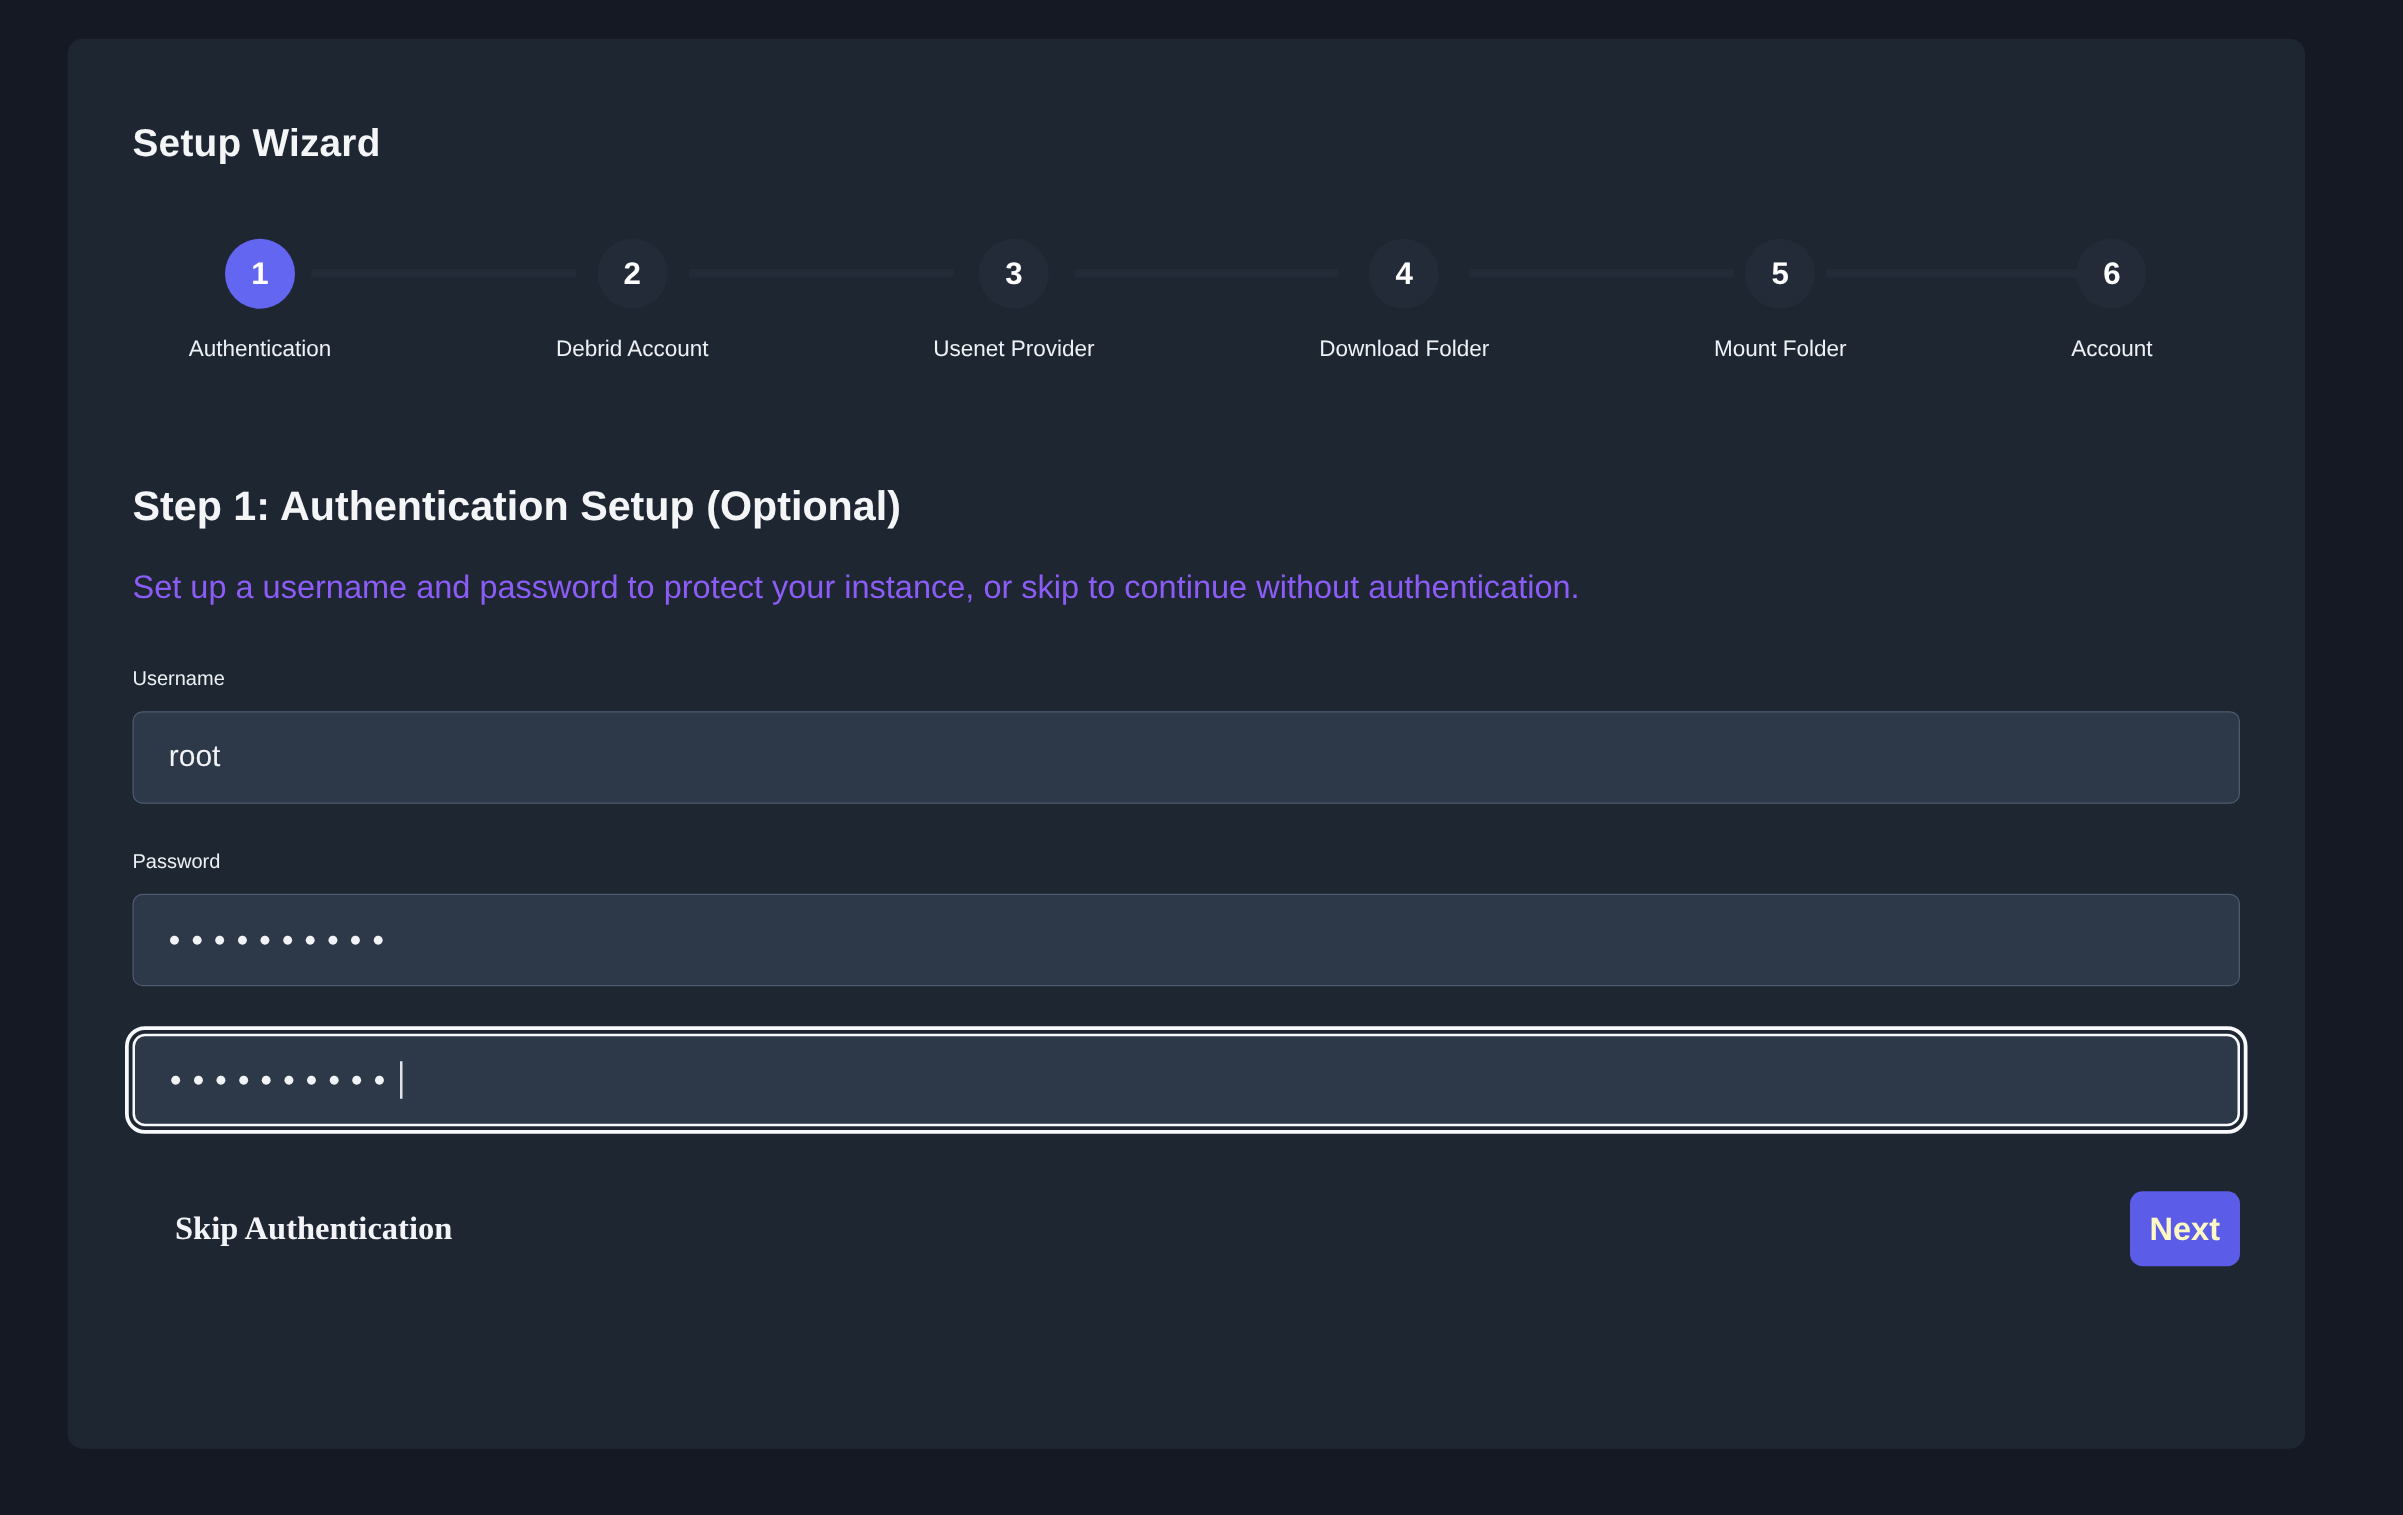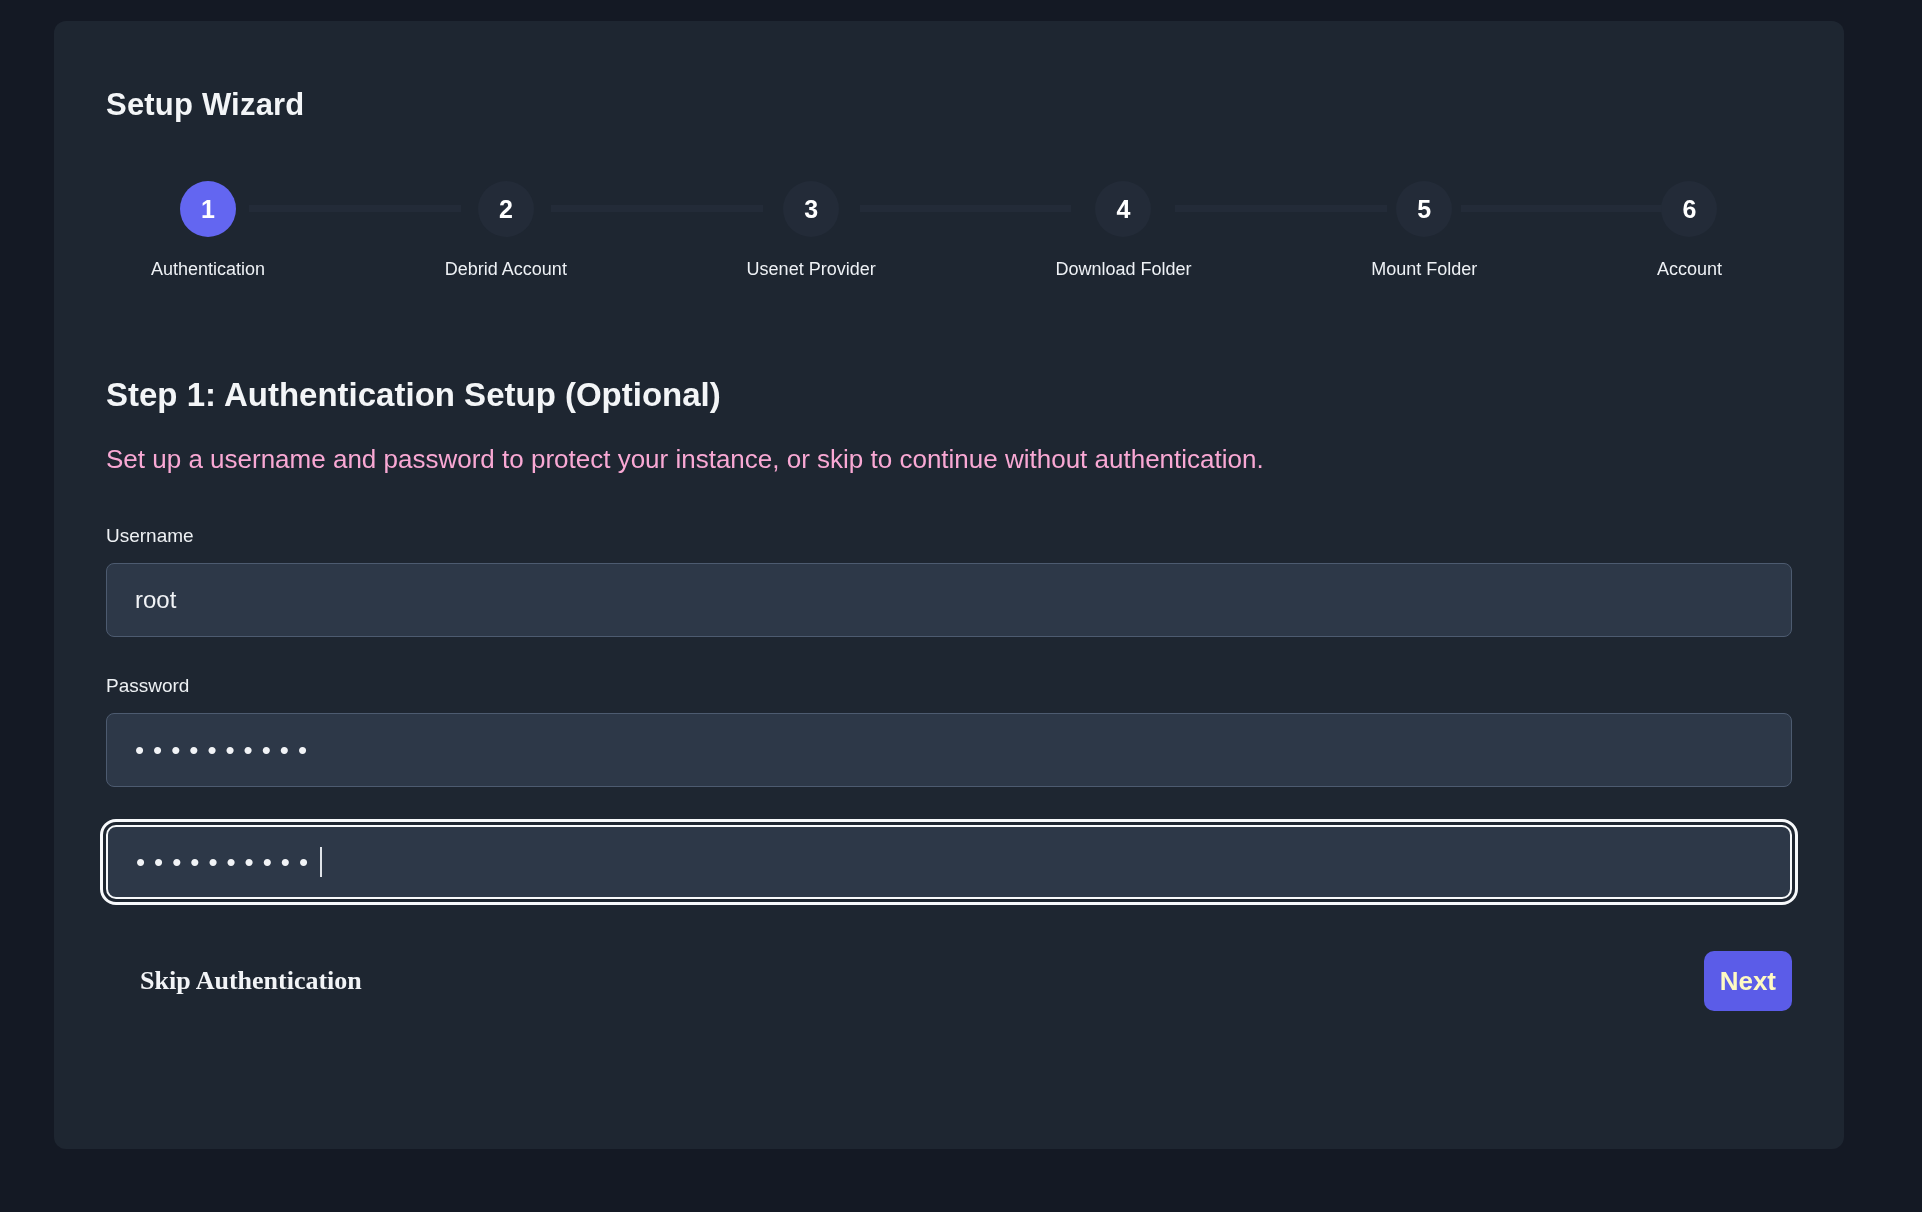--- a/index.html
+++ b/index.html
@@ -11,21 +11,21 @@
     overflow: hidden;
   }
   .viewport {
     width: 1922px;
     height: 1212px;
     position: relative;
   }
   .card {
     position: absolute;
     left: 54px;
-    top: 21px;
+    top: 31px;
     width: 1790px;
     height: 1128px;
     background: #1e2631;
     border-radius: 12px;
     padding: 52px 52px 48px 52px;
   }
   .wizard-title {
     font-size: 31px;
     font-weight: 700;
     color: #f3f5f7;
@@ -78,27 +78,27 @@
   
   .step-heading {
     margin-top: 96px;
     font-size: 33px;
     font-weight: 700;
     color: #f3f5f7;
   }
   .step-description {
     margin-top: 30px;
     font-size: 26px;
-    color: #f9a8d4;
+    color: #8b5cf6;
   }
   .field { margin-top: 50px; }
   .field + .field { margin-top: 38px; }
   .field-label {
     display: block;
-    font-size: 19px;
+    font-size: 16px;
     font-weight: 500;
     color: #eef1f4;
   }
   .text-input {
     display: block;
     width: 100%;
     height: 74px;
     margin-top: 16px;
     background: #2d3848;
     border: 1px solid #4d5b70;

